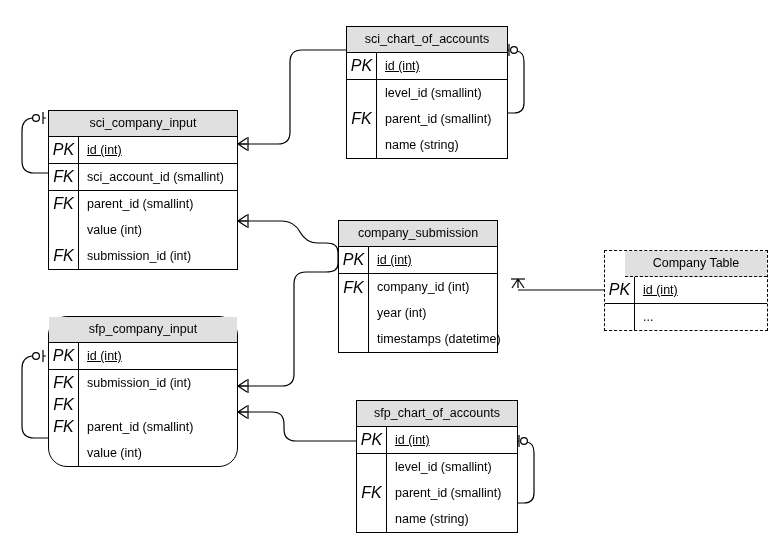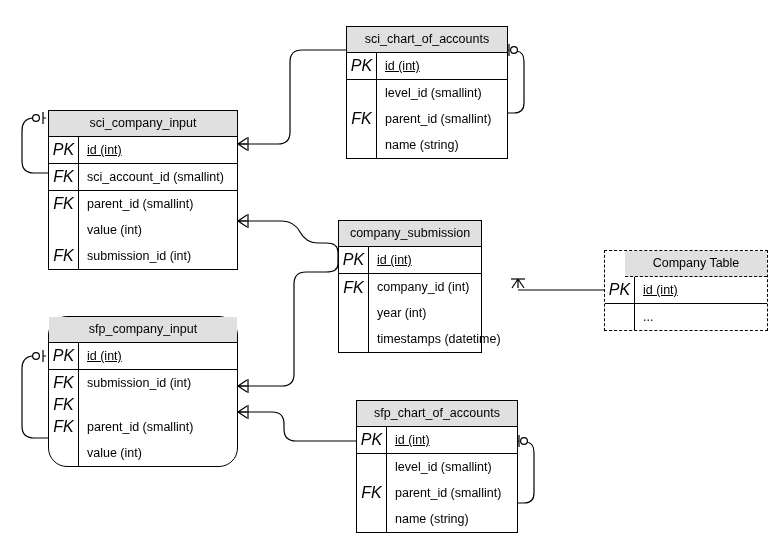--- a/index.html
+++ b/index.html
@@ -73,21 +73,21 @@
     padding-left:8px;
     font-size:12.5px;
     white-space:nowrap;
     overflow:hidden;
   }
   .field.pk{font-weight:normal;text-decoration:underline;}
 
   
   #ent-sci-company-input   {left:48px; top:78px;  width:190px;margin-top:32px;}
   #ent-sci-chart           {left:346px;top:10px;  width:162px;margin-top:16px;}
-  #ent-company-submission  {left:338px;top:220px; width:144px;}
+  #ent-company-submission  {left:338px;top:220px; width:160px;}
   #ent-company-table       {left:604px;top:250px; width:164px;}
   #ent-sfp-company-input   {left:48px; top:316px; width:190px;border-radius:19px;}
   #ent-sfp-chart           {left:356px;top:400px; width:162px;}
 </style>
 </head>
 <body>
 
 <div id="canvas">
 
   <svg id="wires" viewBox="0 0 778 547" width="778" height="547">

